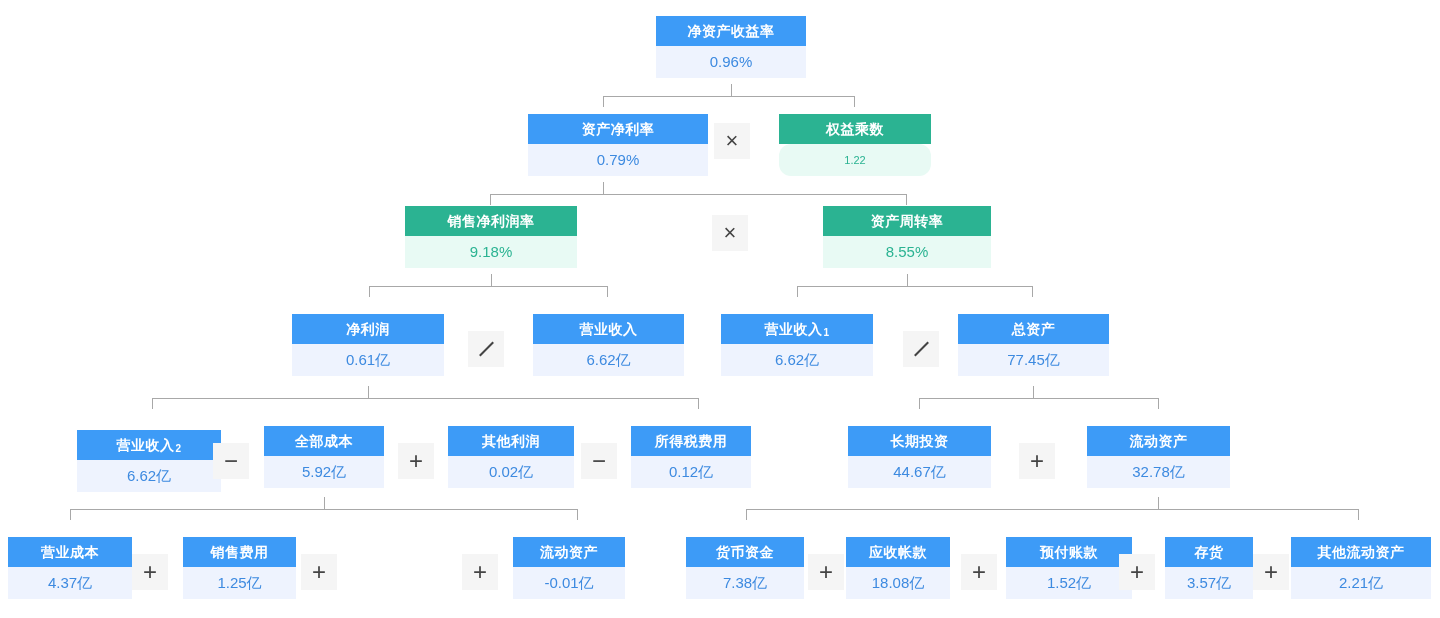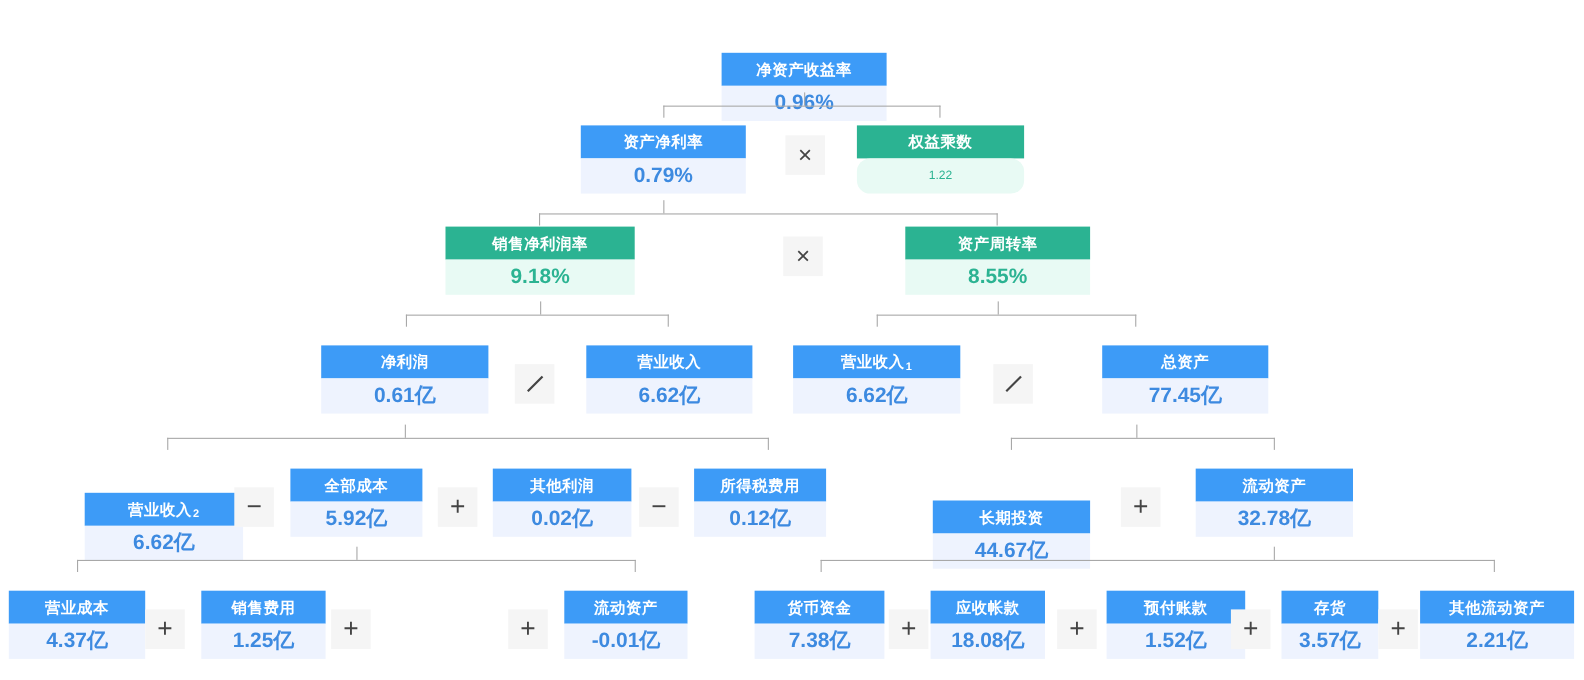--- a/index.html
+++ b/index.html
@@ -37,22 +37,22 @@
     letter-spacing: 0.5px;
     white-space: nowrap;
     overflow: hidden;
   }
   .node .vl {
     box-sizing: border-box;
     width: 100%;
     height: 32px;
     line-height: 32px;
     text-align: center;
-    font-size: 19px;
-    font-weight: bold;
+    font-size: 15px;
+    font-weight: normal;
     white-space: nowrap;
     overflow: hidden;
   }
   
   .node.blue .nm { background: #3d9bf7; }
   .node.blue .vl { background: #eef3fe; color: #3d8ae0; }
   
   .node.green .nm { background: #2bb392; }
   .node.green .vl { background: #e8faf4; color: #2bb392; }
   .node.green .vl.small { font-size: 11px; font-weight: normal; border-radius: 12px; }
@@ -122,33 +122,33 @@
     background: #a8a8a8;
   }
   .conn .cap.left  { left: 0; }
   .conn .cap.right { right: 0; }
 </style>
 </head>
 <body>
 
 <div id="canvas">
 
-  <div class="node blue" style="left:656px; top:16px; width:150px;margin-top:32px;">
+  <div class="node blue" style="left:656px; top:16px; width:150px;">
     <div class="nm">净资产收益率</div>
     <div class="vl">0.96%</div>
   </div>
 
   <div class="conn" style="left:603px; top:84px; width:252px; height:24px;">
     <div class="stem" style="left:128px;"></div>
     <div class="hbar"></div>
     <div class="cap left"></div>
     <div class="cap right"></div>
   </div>
 
-  <div class="node blue" style="left:528px; top:114px; width:150px;">
+  <div class="node blue" style="left:528px; top:114px; width:180px;">
     <div class="nm">资产净利率</div>
     <div class="vl">0.79%</div>
   </div>
 
   <div class="op" style="left:714px; top:123px;">×</div>
 
   <div class="node green" style="left:779px; top:114px; width:152px;">
     <div class="nm">权益乘数</div>
     <div class="vl small">1.22</div>
   </div>
@@ -198,40 +198,40 @@
     <div class="vl">6.62亿</div>
   </div>
 
   <div class="node blue" style="left:721px; top:314px; width:152px;">
     <div class="nm"><span>营业收入</span><span class="sub">1</span></div>
     <div class="vl">6.62亿</div>
   </div>
 
   <div class="op slash" style="left:903px; top:331px;"></div>
 
-  <div class="node blue" style="left:958px; top:314px; width:151px;margin-left:44px;">
+  <div class="node blue" style="left:958px; top:314px; width:151px;">
     <div class="nm">总资产</div>
     <div class="vl">77.45亿</div>
   </div>
 
   <div class="conn" style="left:152px; top:386px; width:547px; height:24px;">
     <div class="stem" style="left:216px;"></div>
     <div class="hbar"></div>
     <div class="cap left"></div>
     <div class="cap right"></div>
   </div>
 
   <div class="conn" style="left:919px; top:386px; width:240px; height:24px;">
     <div class="stem" style="left:114px;"></div>
     <div class="hbar"></div>
     <div class="cap left"></div>
     <div class="cap right"></div>
   </div>
 
-  <div class="node blue" style="left:77px; top:448px; width:144px;">
+  <div class="node blue" style="left:77px; top:430px; width:144px;">
     <div class="nm"><span>营业收入</span><span class="sub">2</span></div>
     <div class="vl">6.62亿</div>
   </div>
 
   <div class="op minus" style="left:213px; top:443px;">−</div>
 
   <div class="node blue" style="left:264px; top:426px; width:120px;">
     <div class="nm">全部成本</div>
     <div class="vl">5.92亿</div>
   </div>
@@ -243,21 +243,21 @@
     <div class="vl">0.02亿</div>
   </div>
 
   <div class="op minus" style="left:581px; top:443px;">−</div>
 
   <div class="node blue" style="left:631px; top:426px; width:120px;">
     <div class="nm">所得税费用</div>
     <div class="vl">0.12亿</div>
   </div>
 
-  <div class="node blue" style="left:848px; top:426px; width:143px;margin-top:29px;">
+  <div class="node blue" style="left:848px; top:426px; width:143px;">
     <div class="nm">长期投资</div>
     <div class="vl">44.67亿</div>
   </div>
 
   <div class="op plus" style="left:1019px; top:443px;">+</div>
 
   <div class="node blue" style="left:1087px; top:426px; width:143px;">
     <div class="nm">流动资产</div>
     <div class="vl">32.78亿</div>
   </div>

